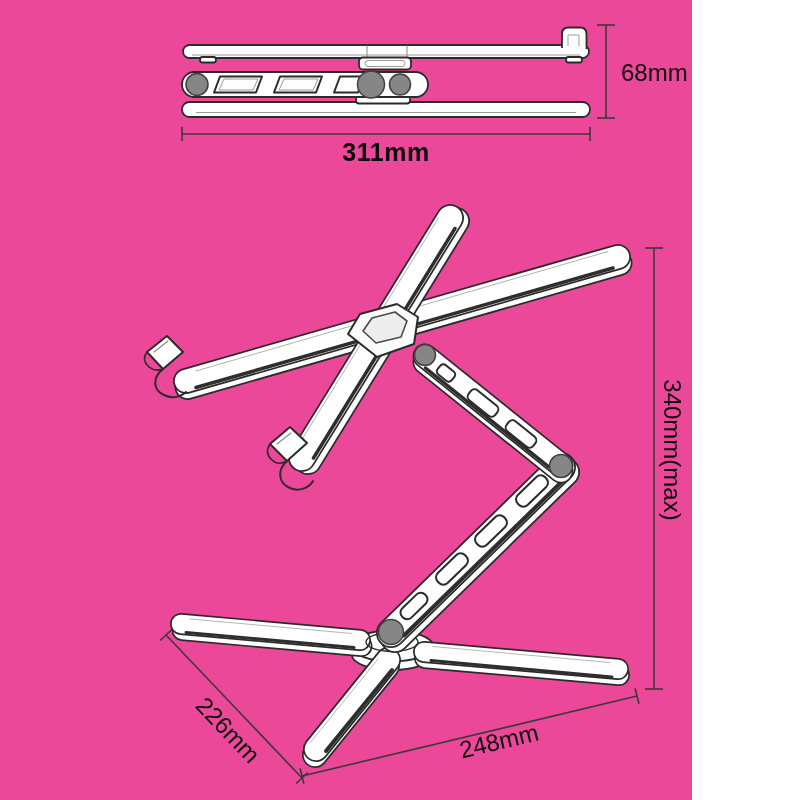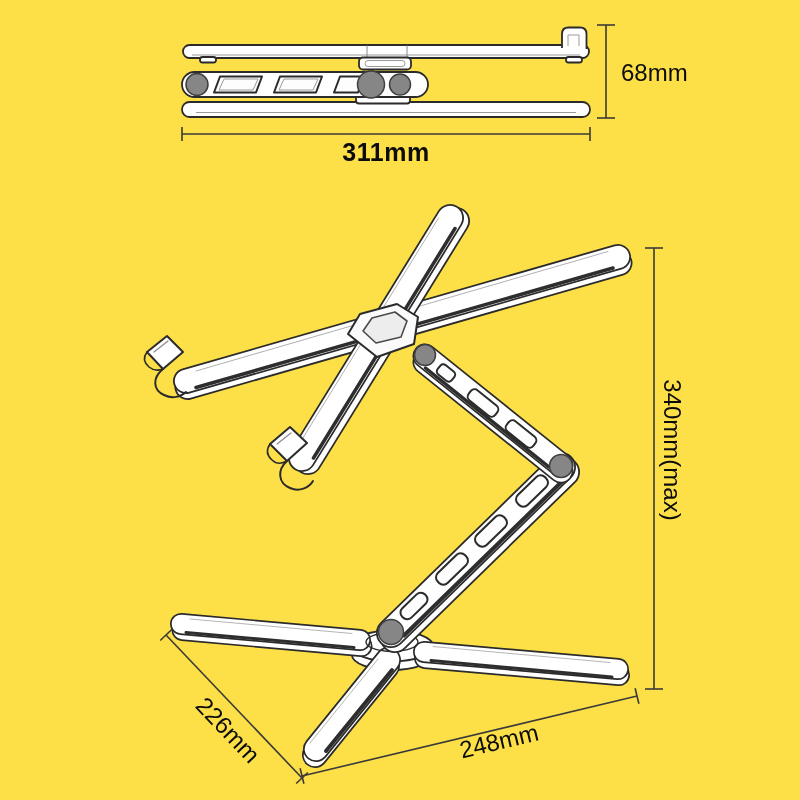--- a/index.html
+++ b/index.html
@@ -1,16 +1,16 @@
 <!DOCTYPE html>
 <html><head>
 <meta charset="utf-8">
 <style>
   html,body{margin:0;padding:0;background:#ffffff;}
-  .stage{position:relative;width:800px;height:800px;background:#fde047;overflow:hidden;}
+  .stage{position:relative;width:692px;height:800px;background:#ec4899;overflow:hidden;}
   svg{position:absolute;inset:0;}
   .outline{fill:#ffffff;stroke:#2b2b2b;stroke-width:1.8;}
   .thin{fill:none;stroke:#9a9a9a;stroke-width:1;}
   .slotline{fill:#fdfdfd;stroke:#2b2b2b;stroke-width:2;stroke-linejoin:round;}
   .dim{stroke:#3a3a3a;stroke-width:1.6;fill:none;}
   text{font-family:"Liberation Sans","DejaVu Sans",sans-serif;fill:#0c0c0c;}
   .lbl{font-size:24px;}
   .lblBold{font-size:25px;font-weight:700;letter-spacing:0.5px;}
 </style>
 </head>

